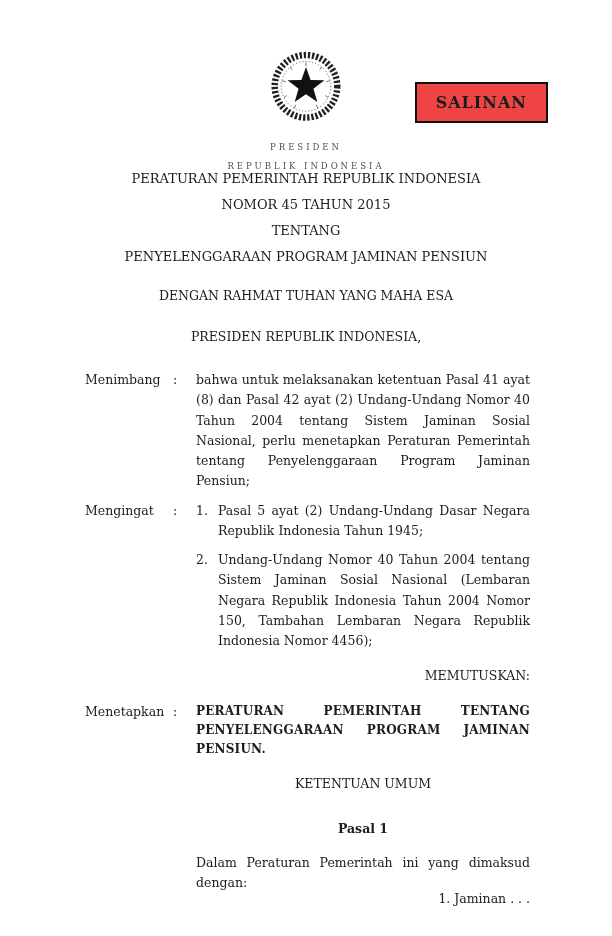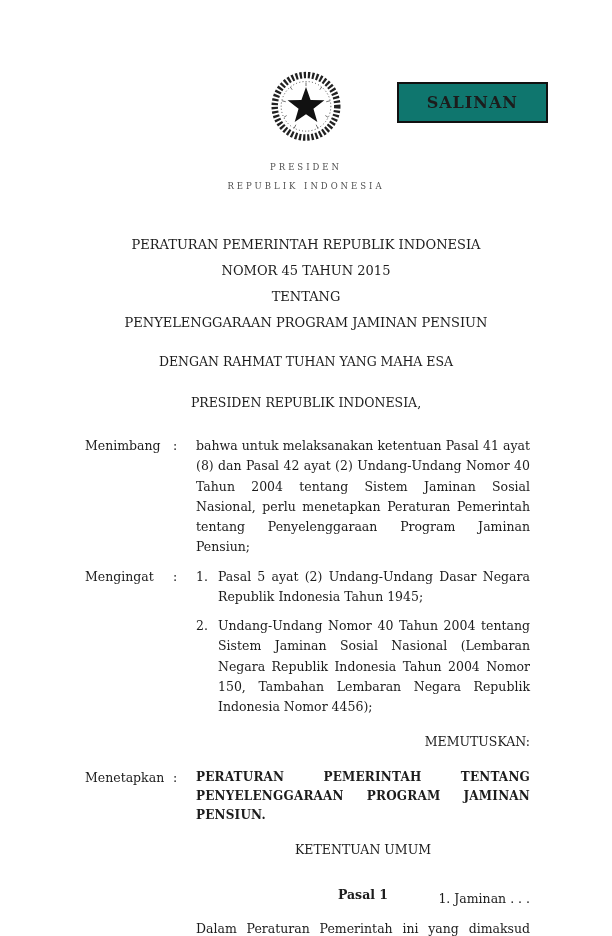--- a/index.html
+++ b/index.html
@@ -14,36 +14,36 @@
     box-sizing: border-box;
     overflow: hidden;
   }
 
   
   .salinan-box {
     position: absolute;
     top: 82px;
     right: 64px;
     border: 2px solid #111;
-    padding: 9px 28px;
+    padding: 9px 19px;
     font-weight: bold;
     font-size: 16px;
     letter-spacing: 1px;
-    background: #0f766e;
+    background: #ef4444;
   }
 
   
-  .letterhead { padding-top: 64px; text-align: center; }
+  .letterhead { padding-top: 44px; text-align: center; }
   .emblem svg { display: block; margin: 0 auto; }
   .lh-line { font-size: 8.5px; letter-spacing: 3px; color: #4f4f4f; }
   .lh-line1 { margin-top: 6px; }
   .lh-line2 { margin-top: 9px; }
 
   
-  .title-block { margin-top: 46px; text-align: center; font-size: 13px; }
+  .title-block { text-align: center; font-size: 13px; }
   .title-block > div { margin-bottom: 11px; }
 
   .rahmat { text-align: center; font-size: 12.5px; margin-top: 24px; }
   .presiden { text-align: center; font-size: 12.5px; margin-top: 26px; }
 
   
   .doc-body {
     margin: 26px 82px 0 85px;
     font-size: 12.5px;
     line-height: 1.62;

